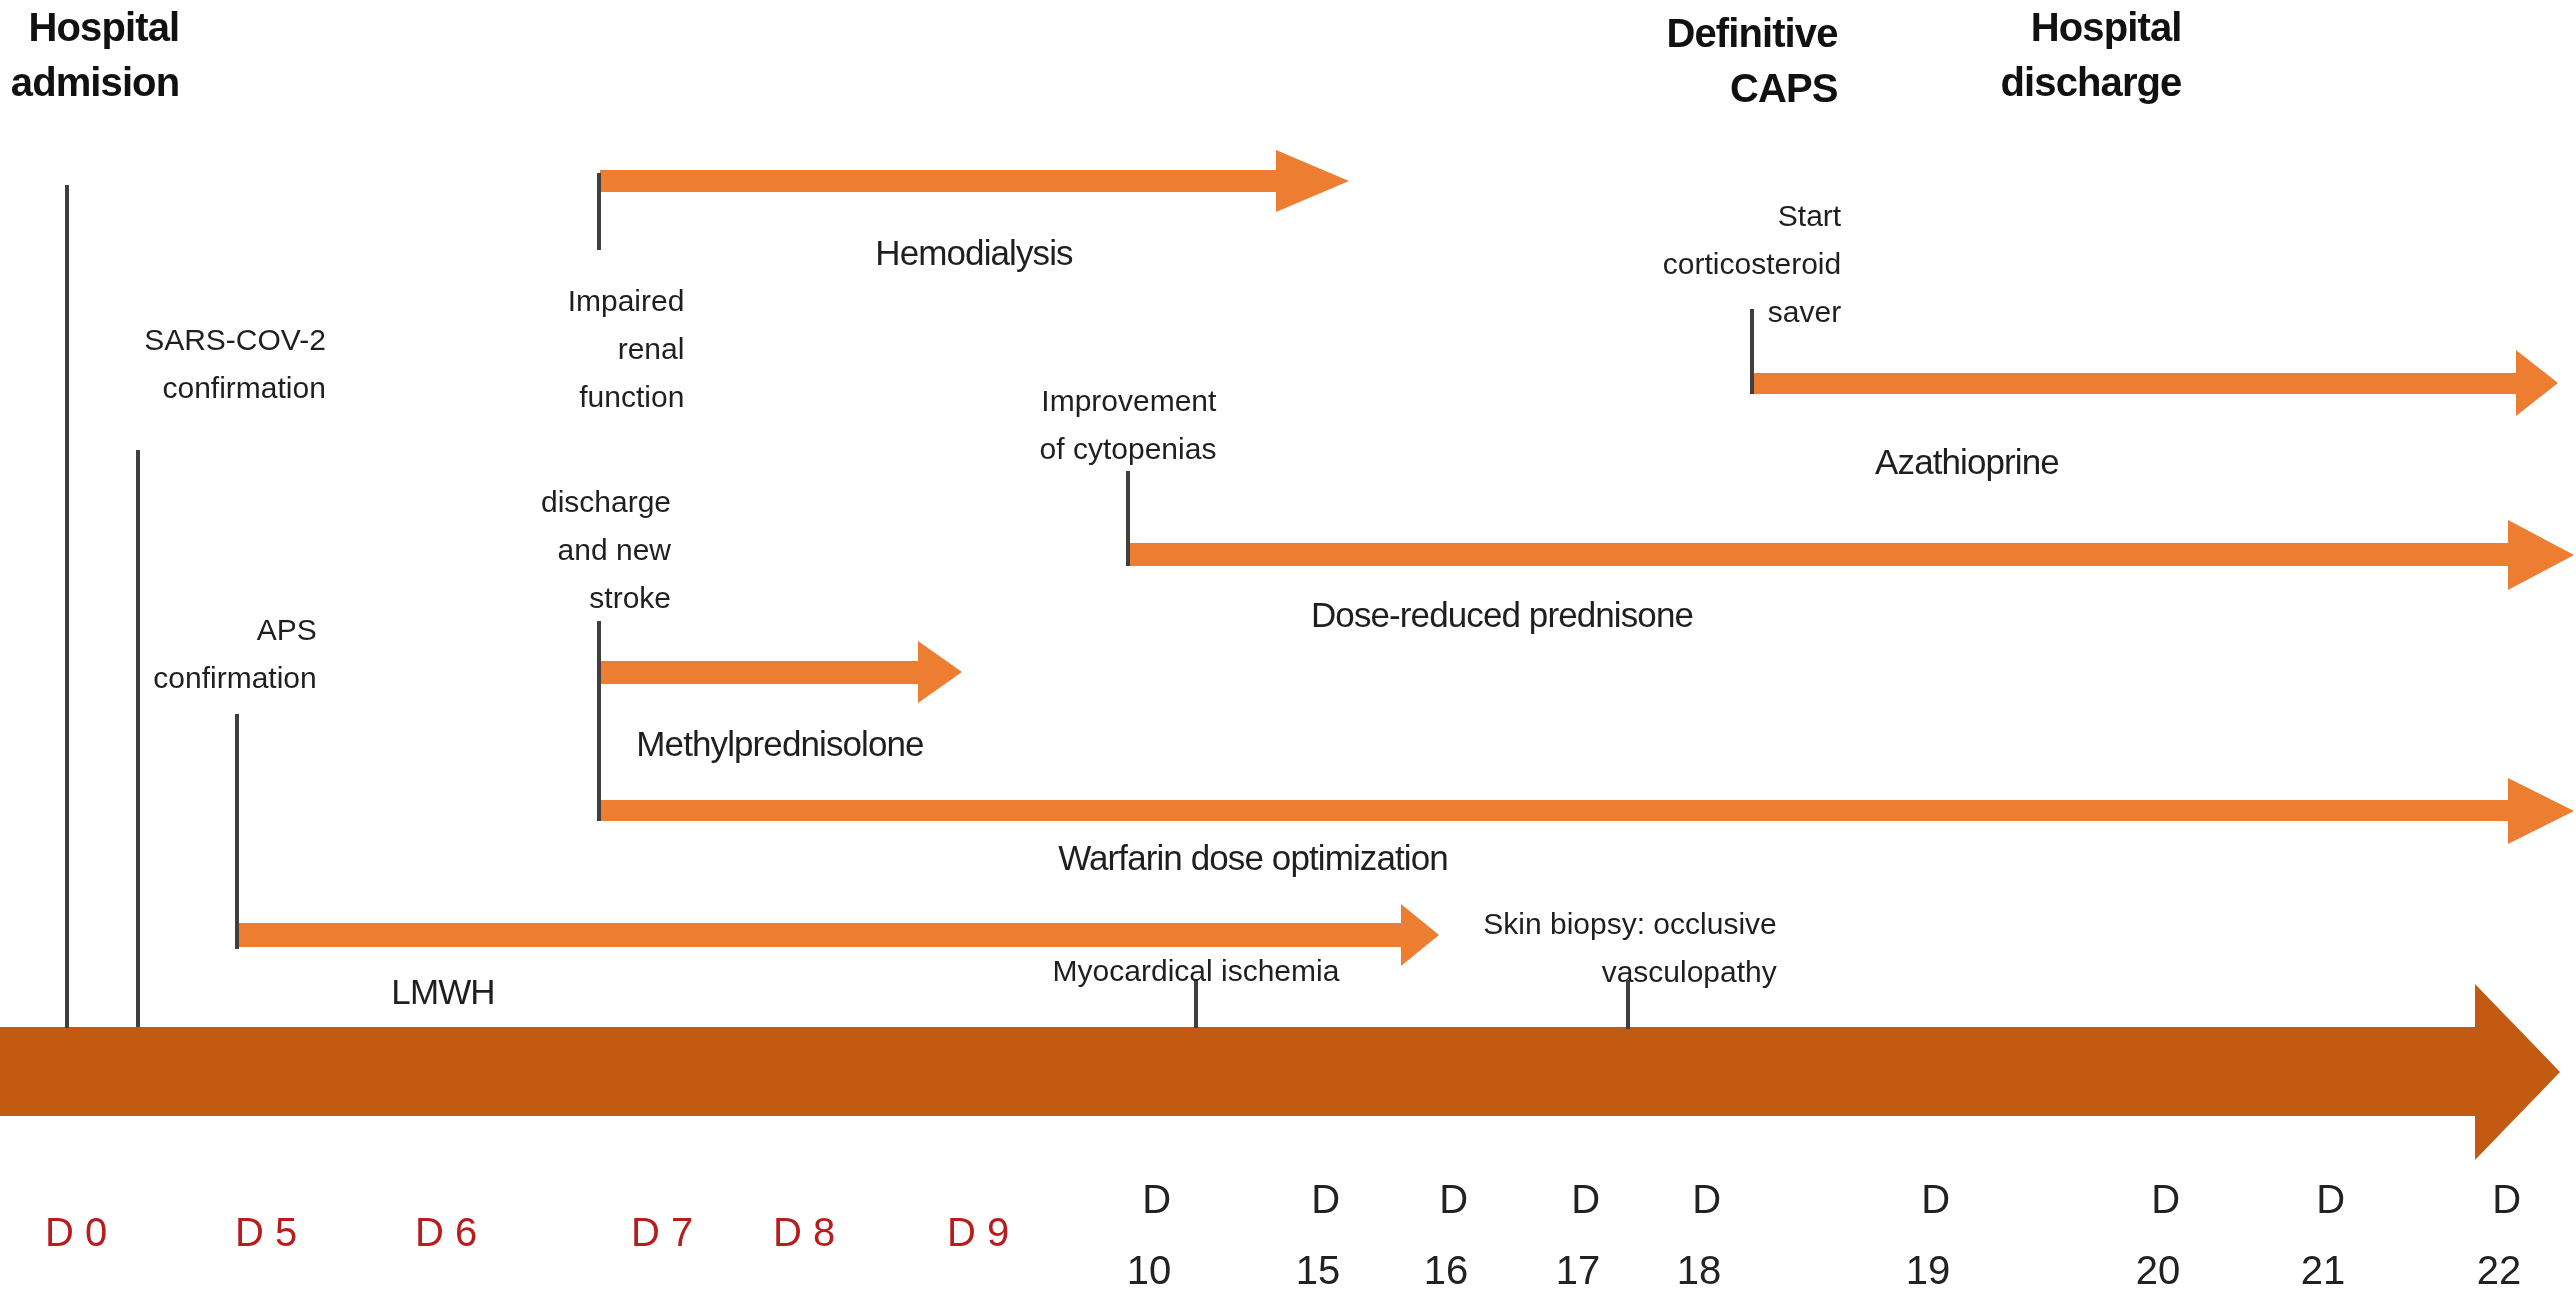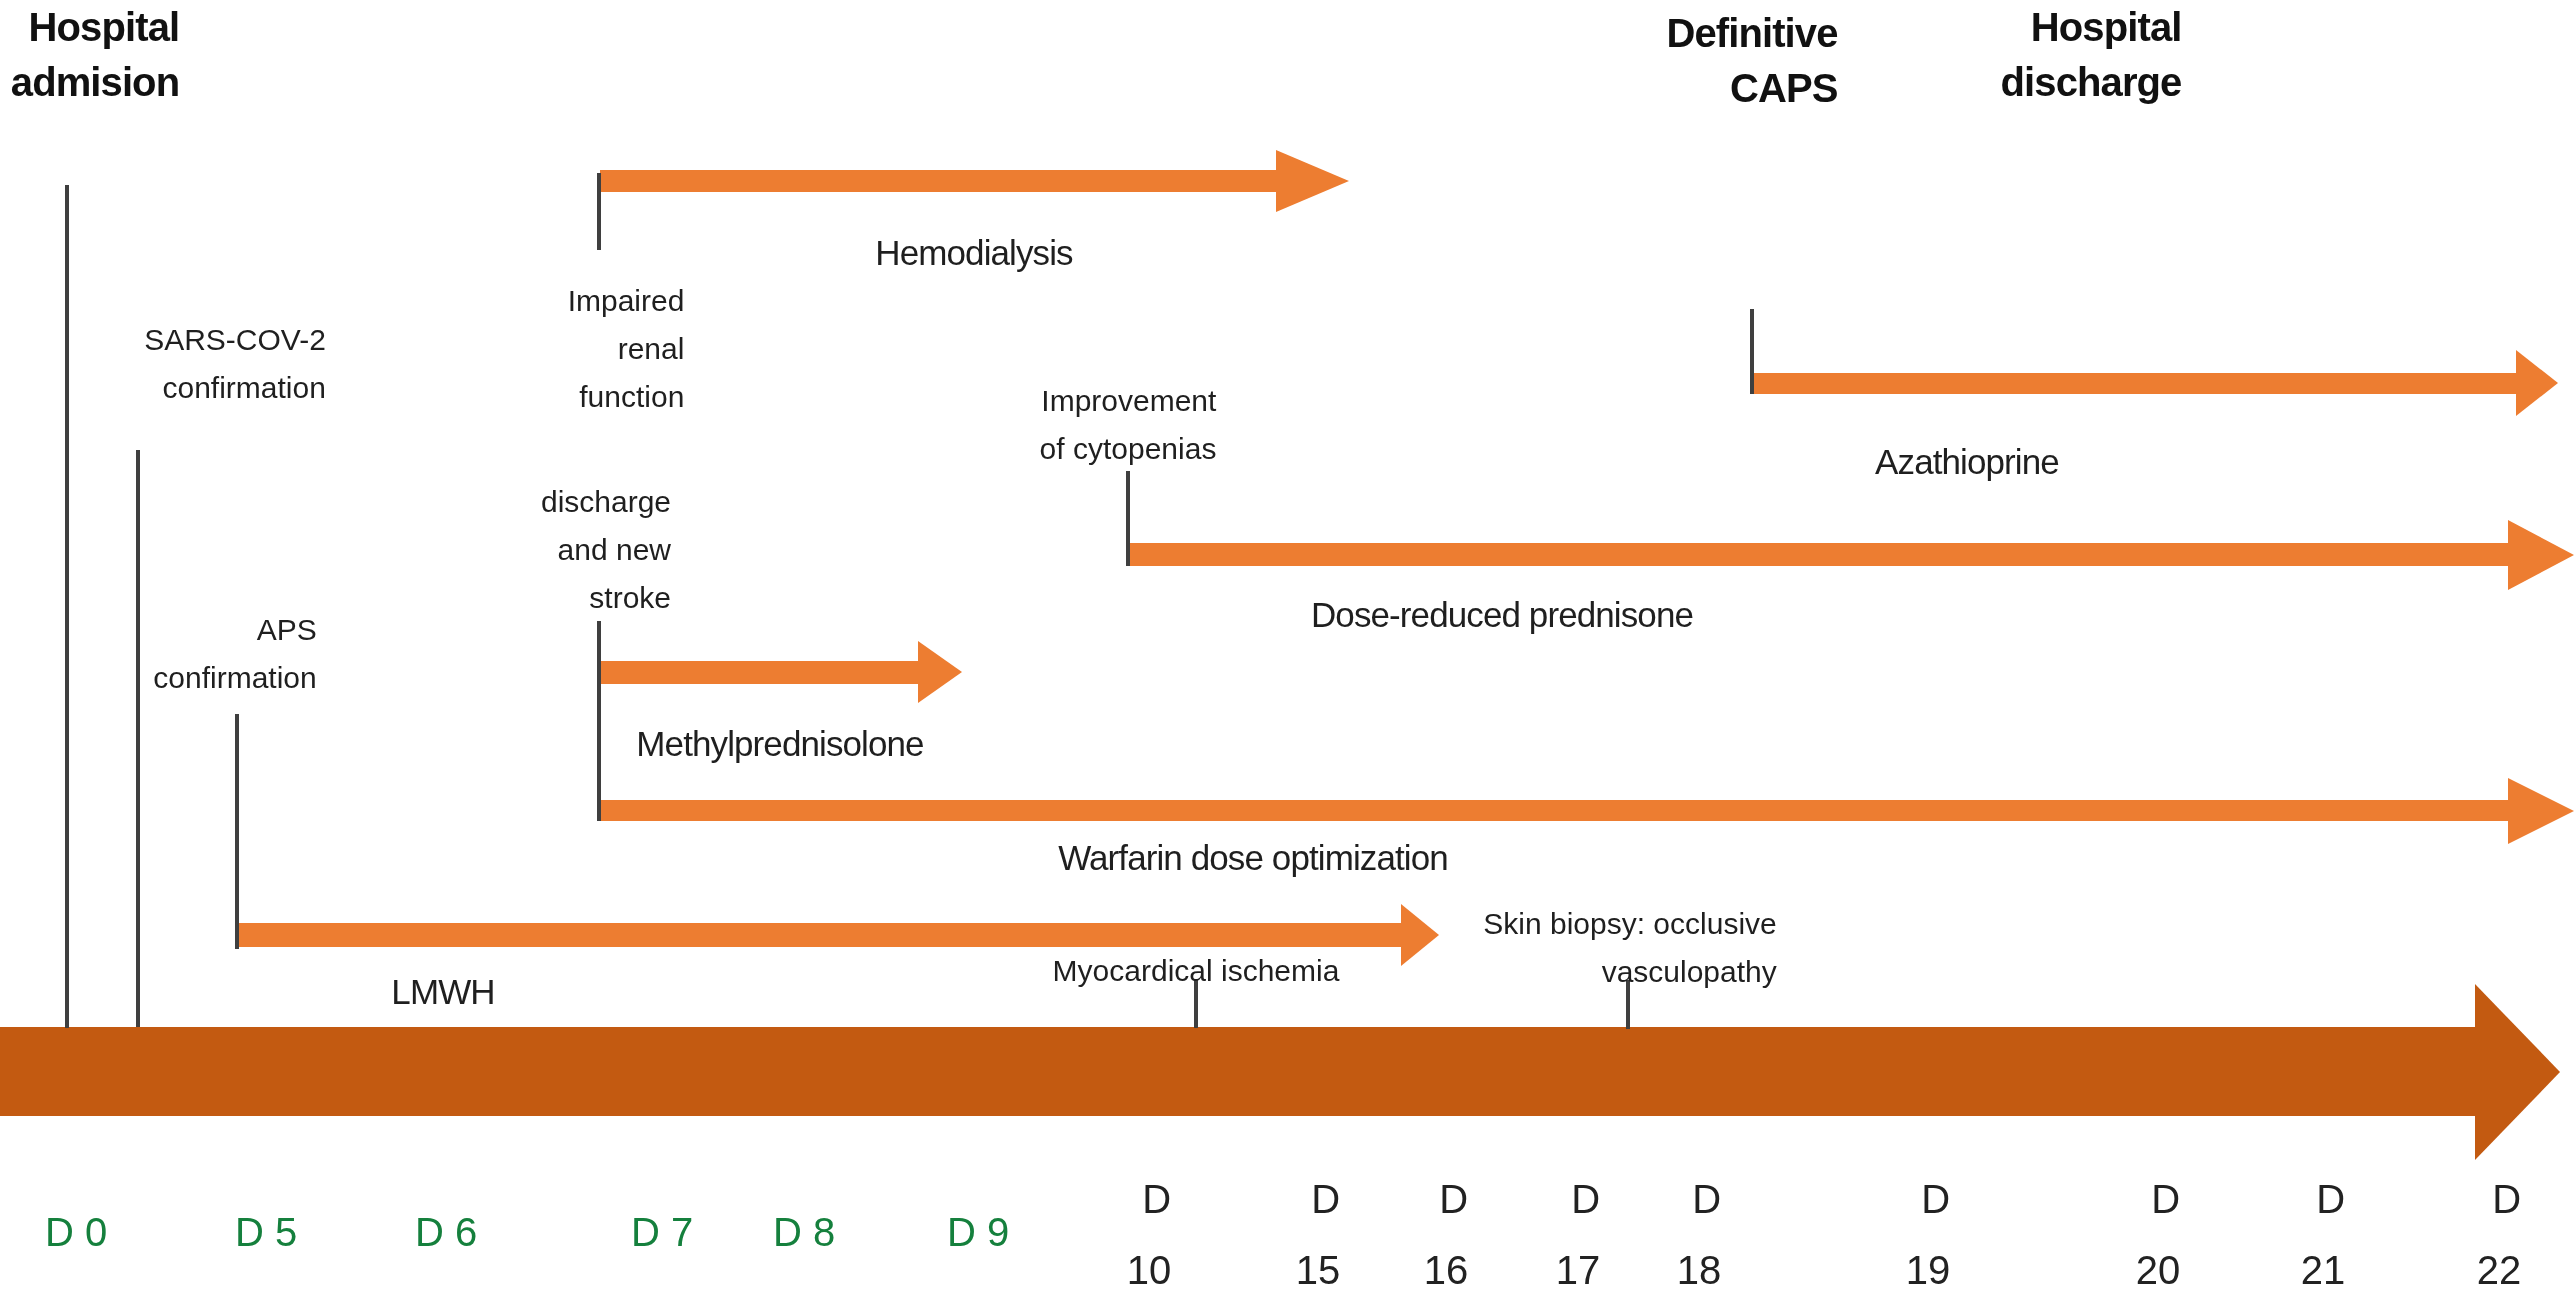--- a/index.html
+++ b/index.html
@@ -10,21 +10,21 @@
     font-family:"Liberation Sans", sans-serif;
     overflow:hidden;
   }
   .tick{position:absolute;width:3.6px;background:#3f3f3f;}
   .bar{position:absolute;}
   .head{position:absolute;width:0;height:0;}
   .lbl{position:absolute;transform:translateX(-50%);text-align:right;white-space:nowrap;}
   .lbl-small{font-size:30px;line-height:48px;color:#1f1f1f;}
   .lbl-hdr{font-size:40px;line-height:55px;font-weight:bold;color:#111111;letter-spacing:-0.9px;}
   .lbl-big{font-size:35px;line-height:51px;color:#1f1f1f;letter-spacing:-0.9px;}
-  .lbl-day{font-size:40px;line-height:40px;color:#15803d;}
+  .lbl-day{font-size:40px;line-height:40px;color:#b91c1c;}
   .lbl-day2{font-size:40px;line-height:71px;color:#222222;}
 </style>
 </head>
 <body>
 
 <div id="canvas">
     <div class="bar" style="left: 0px; top: 1027px; width: 2477px; height: 89px; background: rgb(195, 90, 17);"></div>
     <div class="head" style="left: 2475px; top: 984px; border-top: 88px solid transparent; border-bottom: 88px solid transparent; border-left: 85px solid rgb(195, 90, 17);"></div>
     <div class="bar" style="left: 600px; top: 170px; width: 677px; height: 22px; background: rgb(237, 125, 49);"></div>
     <div class="head" style="left: 1276px; top: 150px; border-top: 31px solid transparent; border-bottom: 31px solid transparent; border-left: 73px solid rgb(237, 125, 49);"></div>
@@ -70,20 +70,25 @@
       <div>discharge</div>
       <div>and new</div>
       <div>stroke</div>
     </div>
     <div class="tick" style="left: 1126px; top: 471px; height: 95px; background: rgb(63, 63, 63);"></div>
     <div class="lbl lbl-small" style="left: 1128px; top: 377px;">
       <div>Improvement</div>
       <div>of cytopenias</div>
     </div>
     <div class="tick" style="left: 1750px; top: 309px; height: 85px; background: rgb(63, 63, 63);"></div>
+    <div class="lbl lbl-small" style="left: 1752px; top: 192px;">
+      <div>Start</div>
+      <div>corticosteroid</div>
+      <div>saver</div>
+    </div>
     <div class="lbl lbl-hdr" style="left: 1752px; top: 5.5px;">
       <div>Definitive</div>
       <div>CAPS</div>
     </div>
     <div class="lbl lbl-hdr" style="left: 2091px; top: 0px;">
       <div>Hospital</div>
       <div>discharge</div>
     </div>
     <div class="tick" style="left: 1194px; top: 980px; height: 48px; background: rgb(63, 63, 63);"></div>
     <div class="lbl lbl-small" style="left: 1196px; top: 947px;">

